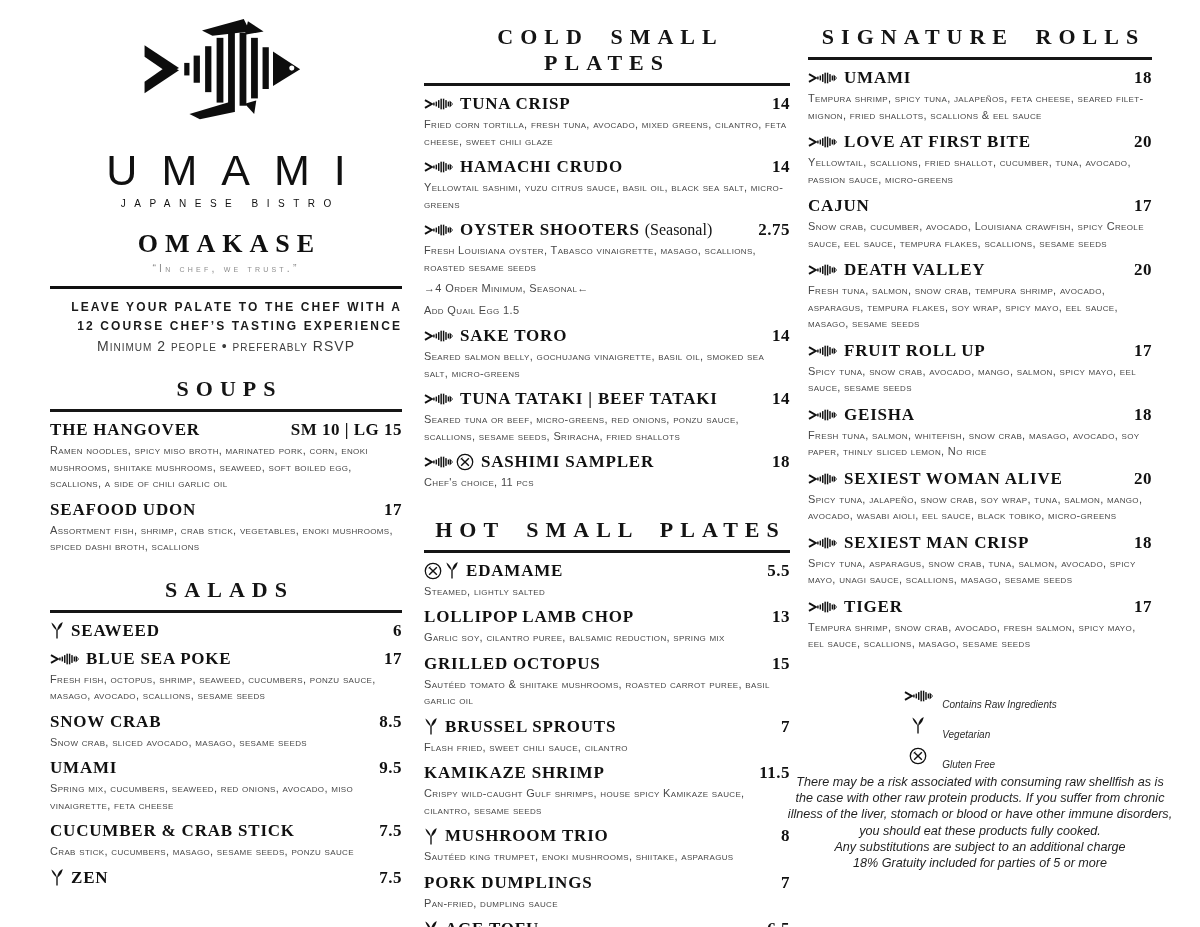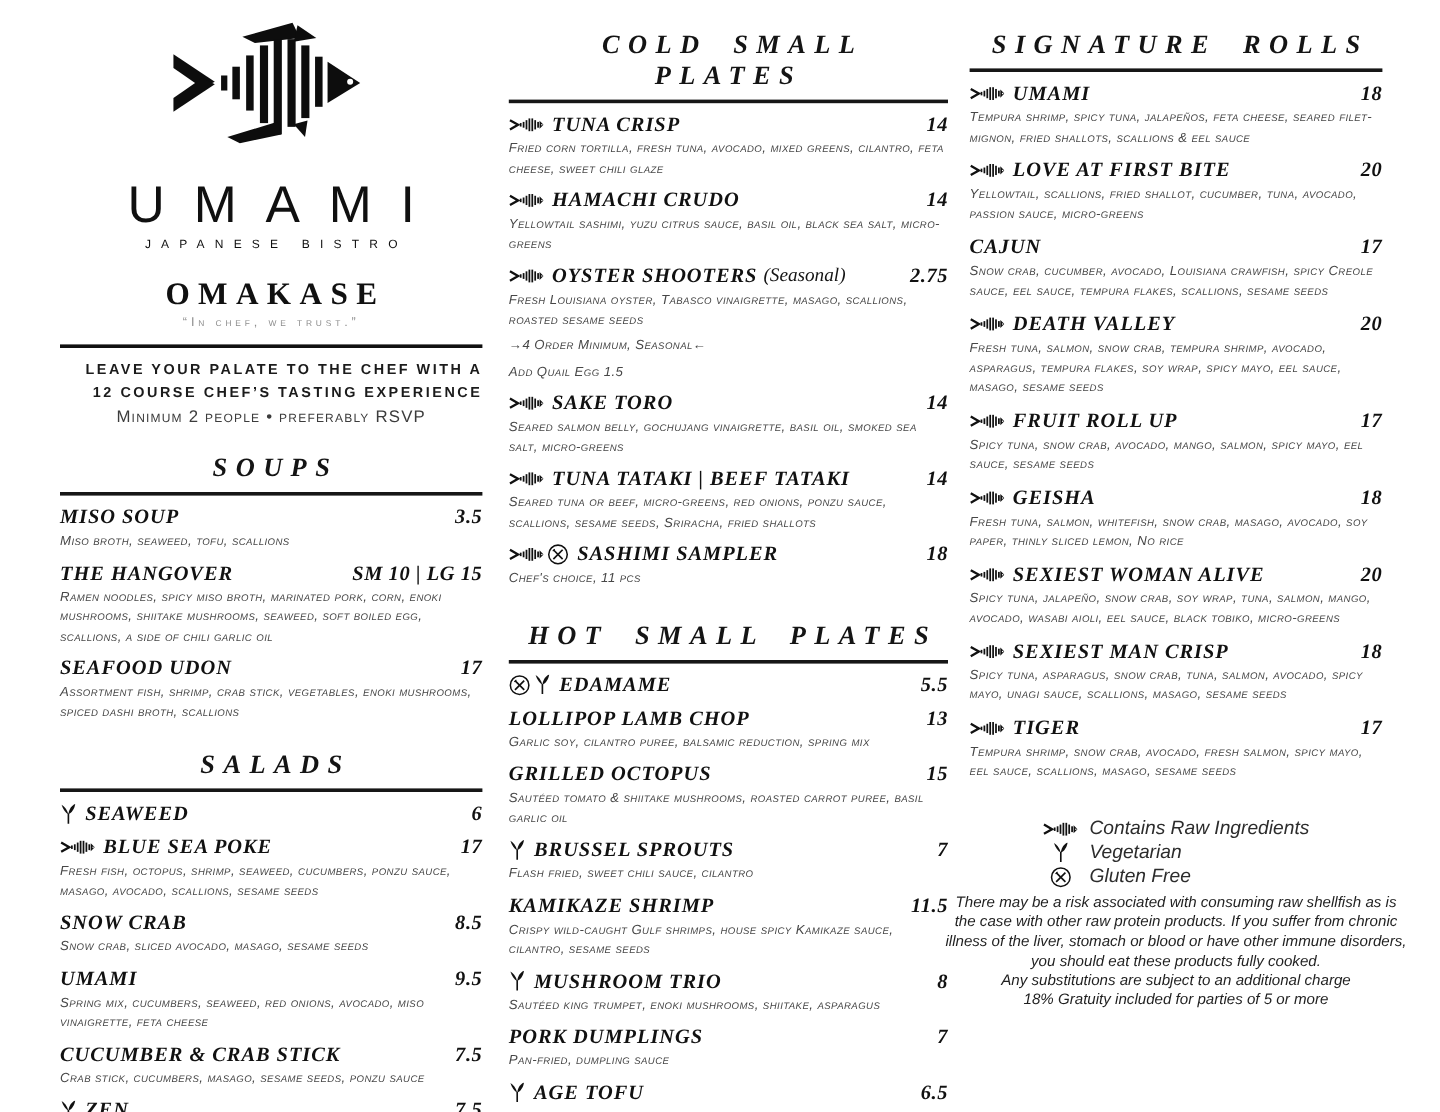--- a/index.html
+++ b/index.html
@@ -41,21 +41,21 @@
     margin-top:9px;color:#1b1b1b;text-align:right;
   }
   .tagline .t2{font-weight:700;}
   .tagline3{
     font-family:"Liberation Sans", sans-serif;
     font-variant:small-caps;
     font-size:14px;letter-spacing:1px;margin-top:3px;color:#3c3c3c;
   }
 
   
-  .section{margin-top:22px;font-style:italic;}
+  .section{margin-top:22px;}
   #col-mid .section:first-child, #col-right .section:first-child{margin-top:0;}
   .sec-title{
     text-align:center;font-size:22px;font-weight:700;
     letter-spacing:7px;text-indent:7px;word-spacing:9px;color:#141414;
   }
   .sec-rule{height:3px;background:#161616;margin:7px 0 3px;}
 
   .item{margin-top:8px;}
   .head{display:flex;align-items:center;}
   .icons{display:inline-flex;align-items:center;margin-right:7px;gap:3px;}
@@ -71,21 +71,21 @@
     color:#474747;margin:2px 0 5px;
   }
   #col-right .desc{margin-bottom:9px;}
 
   
   .legend{margin:30px auto 0;width:fit-content;}
   .legend-row{display:flex;align-items:center;gap:9px;margin-top:2px;}
   .legend-ic{width:30px;display:flex;justify-content:center;}
   .legend-lb{
     font-family:"Liberation Sans", sans-serif;
-    font-style:italic;font-size:16px;color:#2c2c2c;
+    font-style:italic;font-size:10px;color:#2c2c2c;margin-top:17px;
   }
   .disclaimer{
     font-family:"Liberation Sans", sans-serif;
     font-style:italic;font-size:12.6px;line-height:1.3;
     text-align:center;color:#1f1f1f;
     width:386px;margin-left:-21px;margin-top:4px;
   }
   .disclaimer .dline{margin-top:0px;}
 </style>
 </head>
@@ -122,28 +122,20 @@
       <div class="t1">LEAVE YOUR PALATE TO THE CHEF WITH A</div>
       <div class="t2">12 COURSE CHEF’S TASTING EXPERIENCE</div>
     </div>
     <div class="tagline3">Minimum 2 people   •   preferably RSVP</div>
   </div>
   <div class="section">
       <div class="sec-title">SOUPS</div>
       <div class="sec-rule"></div>
       <div class="item">
         <div class="head">
-          <span class="nm">MISO SOUP</span>
-          <span class="spacer"></span>
-          <span class="pr">3.5</span>
-        </div>
-        <div class="desc">Miso broth, seaweed, tofu, scallions</div>
-      </div>
-      <div class="item">
-        <div class="head">
           <span class="nm">THE HANGOVER</span>
           <span class="spacer"></span>
           <span class="pr">SM 10   |   LG 15</span>
         </div>
         <div class="desc">Ramen noodles, spicy miso broth, marinated pork, corn, enoki mushrooms, shiitake mushrooms, seaweed, soft boiled egg, scallions, a side of chili garlic oil</div>
       </div>
       <div class="item">
         <div class="head">
           <span class="nm">SEAFOOD UDON</span>
           <span class="spacer"></span>
@@ -393,20 +385,21 @@
             <svg width="14" height="17" viewBox="0 0 24 30" xmlns="http://www.w3.org/2000/svg">
     <path d="M12 15 C10 8 6 3 2 1 C4 8 8 13 12 15 Z" fill="#111"></path>
     <path d="M12 15 C13 7 17 2 22 0 C21 7 17 13 12 15 Z" fill="#111"></path>
     <path d="M12 14 L12 29" stroke="#111" stroke-width="2.4" fill="none"></path>
   </svg>
           </span>
           <span class="nm">EDAMAME</span>
           <span class="spacer"></span>
           <span class="pr">5.5</span>
         </div>
+        <div class="desc">Steamed, lightly salted</div>
       </div>
       <div class="item">
         <div class="head">
           <span class="nm">LOLLIPOP LAMB CHOP</span>
           <span class="spacer"></span>
           <span class="pr">13</span>
         </div>
         <div class="desc">Garlic soy, cilantro puree, balsamic reduction, spring mix</div>
       </div>
       <div class="item">

